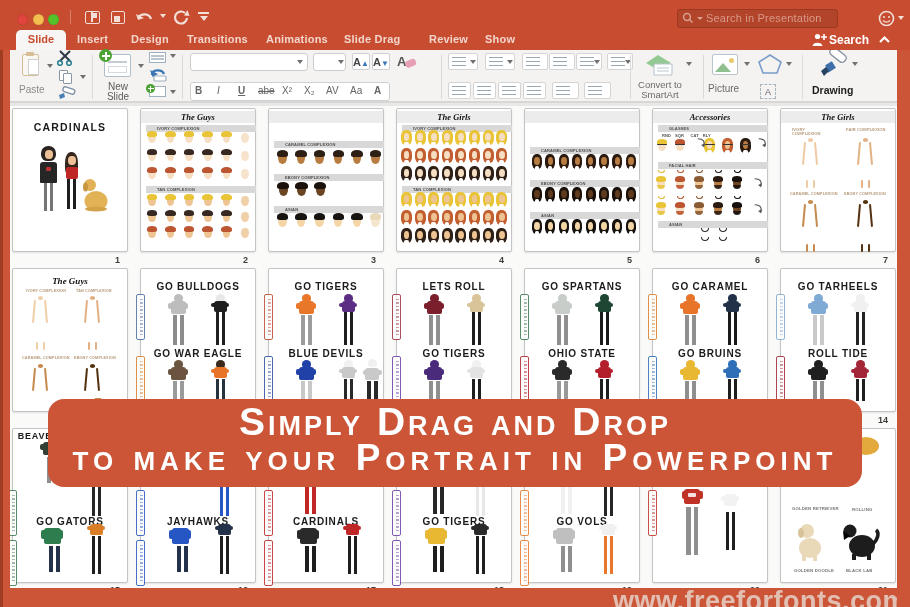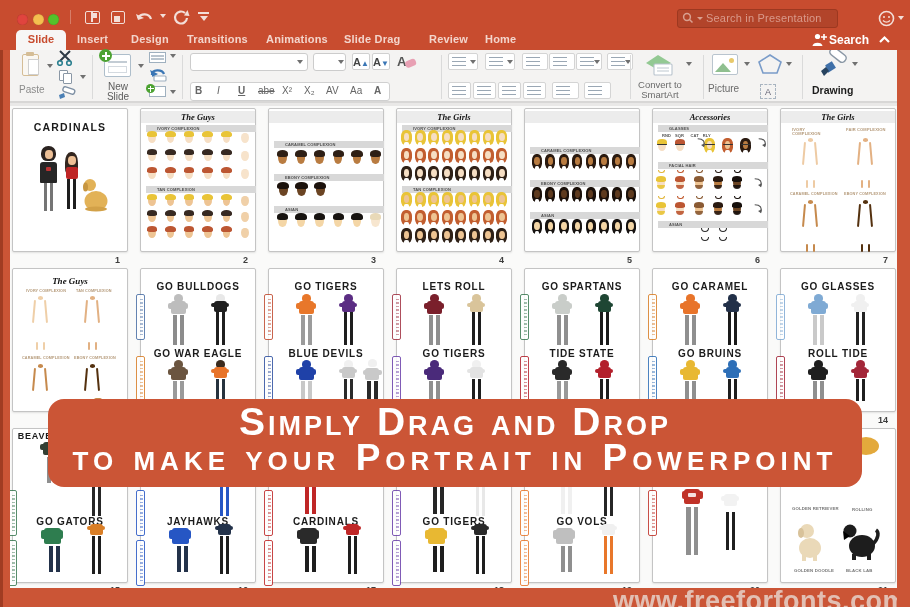--- a/index.html
+++ b/index.html
@@ -46,21 +46,21 @@
 <div style="position:absolute;left:898px;top:16px;width:0;height:0;border-left:3.5px solid transparent;border-right:3.5px solid transparent;border-top:4.5px solid #f3ded8"></div>
 <div style="position:absolute;left:0;top:30px;width:910px;height:20px;background:#c84c2f;"></div>
 <div style="position:absolute;left:16px;top:30px;width:50px;height:20px;background:#f7f6f5;border-radius:5px 5px 0 0"></div>
 <div style="position:absolute;left:16px;top:33px;width:50px;text-align:center;font:bold 11px 'Liberation Sans',sans-serif;color:#c84c2f">Slide</div>
 <div style="position:absolute;left:77px;top:33px;font:bold 11px 'Liberation Sans',sans-serif;color:#f3d5cc;letter-spacing:.2px">Insert</div>
 <div style="position:absolute;left:131px;top:33px;font:bold 11px 'Liberation Sans',sans-serif;color:#f3d5cc;letter-spacing:.2px">Design</div>
 <div style="position:absolute;left:187px;top:33px;font:bold 11px 'Liberation Sans',sans-serif;color:#f3d5cc;letter-spacing:.2px">Transitions</div>
 <div style="position:absolute;left:266px;top:33px;font:bold 11px 'Liberation Sans',sans-serif;color:#f3d5cc;letter-spacing:.2px">Animations</div>
 <div style="position:absolute;left:344px;top:33px;font:bold 11px 'Liberation Sans',sans-serif;color:#f3d5cc;letter-spacing:.2px">Slide Drag</div>
 <div style="position:absolute;left:429px;top:33px;font:bold 11px 'Liberation Sans',sans-serif;color:#f3d5cc;letter-spacing:.2px">Review</div>
-<div style="position:absolute;left:485px;top:33px;font:bold 11px 'Liberation Sans',sans-serif;color:#f3d5cc;letter-spacing:.2px">Home</div>
+<div style="position:absolute;left:485px;top:33px;font:bold 11px 'Liberation Sans',sans-serif;color:#f3d5cc;letter-spacing:.2px">Show</div>
 <svg style="position:absolute;left:812px;top:33px" width="15" height="13" viewBox="0 0 15 13">
     <circle cx="5.5" cy="3.5" r="2.6" fill="#fff"></circle>
     <path d="M0.5 13 C0.5 8.5 10.5 8.5 10.5 13 Z" fill="#fff"></path>
     <path d="M12 1 v6 M9 4 h6" stroke="#fff" stroke-width="1.6"></path>
   </svg>
 <div style="position:absolute;left:829px;top:33px;font:bold 12px 'Liberation Sans',sans-serif;color:#fff">Search</div>
 <svg style="position:absolute;left:878px;top:35px" width="13" height="10" viewBox="0 0 13 10">
     <path d="M2 7 L6.5 2.5 L11 7" stroke="#fff" stroke-width="2.2" fill="none"></path>
   </svg>
 <div style="position:absolute;left:10px;top:50px;width:887px;height:53px;background:#f4f3f2;border-bottom:2px solid #d8d7d6;"></div>
@@ -1074,21 +1074,21 @@
   </div>
 <div style="position:absolute;left:524px;top:281px;width:116px;text-align:center;font:bold 10px 'Liberation Sans',sans-serif;letter-spacing:0.8px;color:#1b1b1b;white-space:nowrap">GO SPARTANS</div>
 <div style="position:absolute;left:557.5px;top:294px;width:9px;height:8px;background:#c9cdc9;border-radius:50% 50% 40% 40%;"></div>
 <div style="position:absolute;left:552.0px;top:303px;width:20px;height:6px;background:#c9cdc9;border-radius:2px;"></div>
 <div style="position:absolute;left:554.5px;top:301px;width:15px;height:13px;background:#c9cdc9;border-radius:3px 3px 2px 2px;"></div>
 <div style="position:absolute;left:556.5px;top:315px;width:11px;height:30px;background:linear-gradient(90deg,#8f8f8f 0 4px,transparent 4px 7px,#8f8f8f 7px);"></div>
 <div style="position:absolute;left:599.5px;top:294px;width:9px;height:8px;background:#1e4633;border-radius:50% 50% 40% 40%;"></div>
 <div style="position:absolute;left:595.0px;top:303px;width:18px;height:4px;background:#1e4633;border-radius:2px;"></div>
 <div style="position:absolute;left:597.5px;top:301px;width:13px;height:11px;background:#1e4633;border-radius:3px 3px 2px 2px;"></div>
 <div style="position:absolute;left:599.5px;top:312px;width:9px;height:33px;background:linear-gradient(90deg,#1a1a1a 0 3px,transparent 3px 6px,#1a1a1a 6px);"></div>
-<div style="position:absolute;left:524px;top:348px;width:116px;text-align:center;font:bold 10px 'Liberation Sans',sans-serif;letter-spacing:0.8px;color:#1b1b1b;white-space:nowrap">TIDE STATE</div>
+<div style="position:absolute;left:524px;top:348px;width:116px;text-align:center;font:bold 10px 'Liberation Sans',sans-serif;letter-spacing:0.8px;color:#1b1b1b;white-space:nowrap">OHIO STATE</div>
 <div style="position:absolute;left:557.5px;top:360px;width:9px;height:8px;background:#2a2a2a;border-radius:50% 50% 40% 40%;"></div>
 <div style="position:absolute;left:552.0px;top:369px;width:20px;height:6px;background:#2a2a2a;border-radius:2px;"></div>
 <div style="position:absolute;left:554.5px;top:367px;width:15px;height:13px;background:#2a2a2a;border-radius:3px 3px 2px 2px;"></div>
 <div style="position:absolute;left:556.5px;top:381px;width:11px;height:20px;background:linear-gradient(90deg,#999999 0 4px,transparent 4px 7px,#999999 7px);"></div>
 <div style="position:absolute;left:599.5px;top:360px;width:9px;height:8px;background:#b3202c;border-radius:50% 50% 40% 40%;"></div>
 <div style="position:absolute;left:595.0px;top:369px;width:18px;height:4px;background:#b3202c;border-radius:2px;"></div>
 <div style="position:absolute;left:597.5px;top:367px;width:13px;height:11px;background:#b3202c;border-radius:3px 3px 2px 2px;"></div>
 <div style="position:absolute;left:599.5px;top:379px;width:9px;height:22px;background:linear-gradient(90deg,#1e1e1e 0 3px,transparent 3px 6px,#1e1e1e 6px);"></div>
 <div style="position:absolute;left:520px;top:294px;width:9px;height:46px;background:#fff;border:1px solid #3a7a52;border-radius:2px;opacity:.85">
     <div style="position:absolute;left:3px;top:4px;width:2.5px;height:36px;background:repeating-linear-gradient(180deg,#3a7a52 0 1.5px,transparent 1.5px 3.5px);opacity:.55"></div>
@@ -1113,21 +1113,21 @@
 <div style="position:absolute;left:727.5px;top:360px;width:9px;height:8px;background:#2e6fb7;border-radius:50% 50% 40% 40%;"></div>
 <div style="position:absolute;left:723.0px;top:369px;width:18px;height:4px;background:#2e6fb7;border-radius:2px;"></div>
 <div style="position:absolute;left:725.5px;top:367px;width:13px;height:11px;background:#2e6fb7;border-radius:3px 3px 2px 2px;"></div>
 <div style="position:absolute;left:727.5px;top:379px;width:9px;height:22px;background:linear-gradient(90deg,#1e1e1e 0 3px,transparent 3px 6px,#1e1e1e 6px);"></div>
 <div style="position:absolute;left:648px;top:294px;width:9px;height:46px;background:#fff;border:1px solid #d97e26;border-radius:2px;opacity:.85">
     <div style="position:absolute;left:3px;top:4px;width:2.5px;height:36px;background:repeating-linear-gradient(180deg,#d97e26 0 1.5px,transparent 1.5px 3.5px);opacity:.55"></div>
   </div>
 <div style="position:absolute;left:648px;top:356px;width:9px;height:46px;background:#fff;border:1px solid #2e6fb7;border-radius:2px;opacity:.85">
     <div style="position:absolute;left:3px;top:4px;width:2.5px;height:36px;background:repeating-linear-gradient(180deg,#2e6fb7 0 1.5px,transparent 1.5px 3.5px);opacity:.55"></div>
   </div>
-<div style="position:absolute;left:780px;top:281px;width:116px;text-align:center;font:bold 10px 'Liberation Sans',sans-serif;letter-spacing:0.8px;color:#1b1b1b;white-space:nowrap">GO GLASSES</div>
+<div style="position:absolute;left:780px;top:281px;width:116px;text-align:center;font:bold 10px 'Liberation Sans',sans-serif;letter-spacing:0.8px;color:#1b1b1b;white-space:nowrap">GO TARHEELS</div>
 <div style="position:absolute;left:813.5px;top:294px;width:9px;height:8px;background:#7faad4;border-radius:50% 50% 40% 40%;"></div>
 <div style="position:absolute;left:808.0px;top:303px;width:20px;height:6px;background:#7faad4;border-radius:2px;"></div>
 <div style="position:absolute;left:810.5px;top:301px;width:15px;height:13px;background:#7faad4;border-radius:3px 3px 2px 2px;"></div>
 <div style="position:absolute;left:812.5px;top:315px;width:11px;height:30px;background:linear-gradient(90deg,#c9c9c9 0 4px,transparent 4px 7px,#c9c9c9 7px);"></div>
 <div style="position:absolute;left:855.5px;top:294px;width:9px;height:8px;background:#f0f0f0;border-radius:50% 50% 40% 40%;"></div>
 <div style="position:absolute;left:851.0px;top:303px;width:18px;height:4px;background:#f0f0f0;border-radius:2px;"></div>
 <div style="position:absolute;left:853.5px;top:301px;width:13px;height:11px;background:#f0f0f0;border-radius:3px 3px 2px 2px;"></div>
 <div style="position:absolute;left:855.5px;top:312px;width:9px;height:33px;background:linear-gradient(90deg,#222222 0 3px,transparent 3px 6px,#222222 6px);"></div>
 <div style="position:absolute;left:780px;top:348px;width:116px;text-align:center;font:bold 10px 'Liberation Sans',sans-serif;letter-spacing:0.8px;color:#1b1b1b;white-space:nowrap">ROLL TIDE</div>
 <div style="position:absolute;left:813.5px;top:360px;width:9px;height:8px;background:#1f1f1f;border-radius:50% 50% 40% 40%;"></div>

